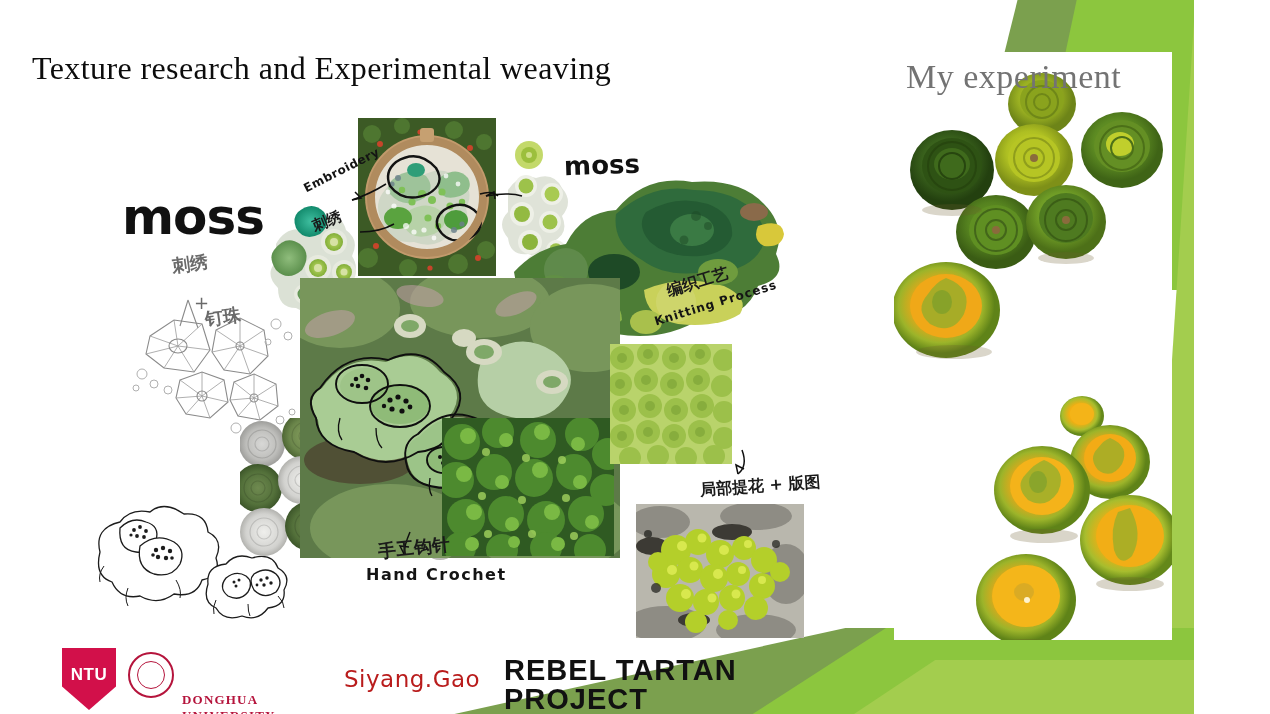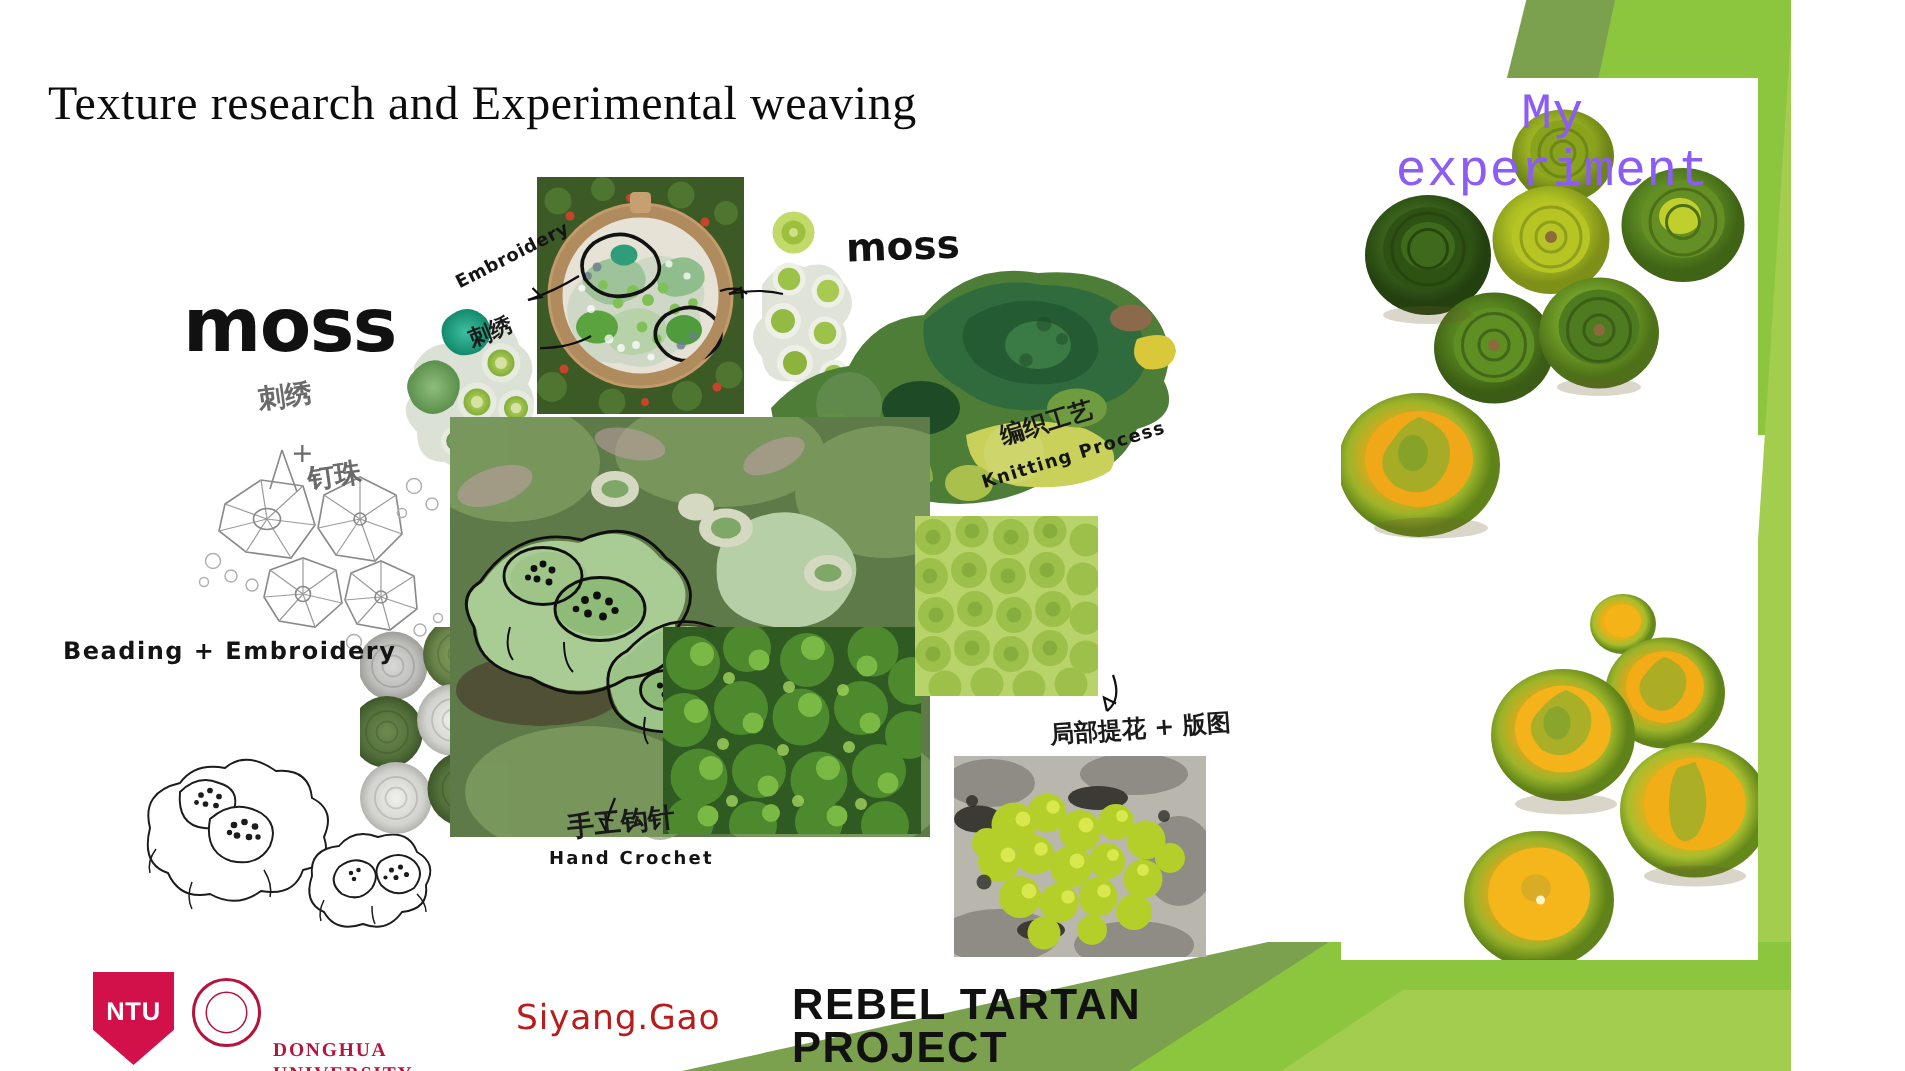--- a/index.html
+++ b/index.html
@@ -77,25 +77,25 @@
     left: 894px; top: 52px;
     width: 278px; height: 588px;
     background: #ffffff;
     z-index: 5;
   }
   #right-title {
     position: absolute;
     left: 906px; top: 58px;
     width: 258px;
     z-index: 6;
-    text-align: center;
-    font-family: Liberation Mono, monospace;
+    text-align: left;
+    font-family: Liberation Serif, serif;
     font-size: 34px;
     letter-spacing: 0.5px;
-    color: #8b5cf6;
+    color: #737373;
   }
 
   
   #main-title {
     position: absolute;
     left: 32px; top: 50px;
     font-family: "Liberation Serif", serif;
     font-size: 32px;
     letter-spacing: 0.4px;
     color: #0c0c0c;
@@ -147,21 +147,21 @@
     transform: rotate(-2deg);
   }
 
   #label-beading {
     left: 42px; top: 424px;
     font-size: 16px;
     font-weight: 600;
   }
   #label-hand-crochet {
     left: 366px; top: 565px;
-    font-size: 12px;
+    font-size: 16px;
     font-weight: 600;
     letter-spacing: 1.5px;
   }
   #cn-hand-crochet {
     left: 378px; top: 536px;
     font-size: 18px;
     font-weight: 700;
     transform: rotate(-6deg);
   }
   #label-embroidery {
@@ -286,21 +286,21 @@
   #signature {
     position: absolute;
     left: 344px; top: 26px;
     font-family: "DejaVu Sans", sans-serif;
     font-size: 23px;
     color: #b91c1c;
     letter-spacing: 0.5px;
   }
   #rtp-logo {
     position: absolute;
-    left: 528px; top: 16px;
+    left: 504px; top: 16px;
   }
   #rtp-main {
     font-family: "Liberation Sans", sans-serif;
     font-weight: 700;
     font-size: 29px;
     color: #111;
     letter-spacing: 1px;
     line-height: 1;
   }
 </style>
@@ -916,21 +916,20 @@
       <path d="M486 196 l8 -4 l1 7"></path>
       <path d="M742 450 q6 16 -4 24"></path>
       <path d="M738 474 l-2 -9 l8 4"></path>
       <path d="M410 532 q-6 14 -6 22"></path>
       <path d="M404 554 l-4 -8 l9 1"></path>
     </g>
   </svg>
 
   <div id="word-moss-big">moss</div>
   <div id="word-moss-small">moss</div>
-  <div class="hand" id="label-beading">Beading + Embroidery</div>
   <div class="hand" id="label-hand-crochet">Hand Crochet</div>
   <div class="cn" id="cn-hand-crochet">手工钩针</div>
   <div class="hand" id="label-embroidery">Embroidery</div>
   <div class="cn" id="cn-embroidery">刺绣</div>
   <div class="hand" id="label-knitting">Knitting Process</div>
   <div class="cn" id="cn-knitting">编织工艺</div>
   <div class="cn" id="cn-jacquard">局部提花 + 版图</div>
   <div class="cn" id="cn-sketch-a">刺绣</div>
   <div class="cn" id="cn-sketch-plus">+</div>
   <div class="cn" id="cn-sketch-b">钉珠</div>

